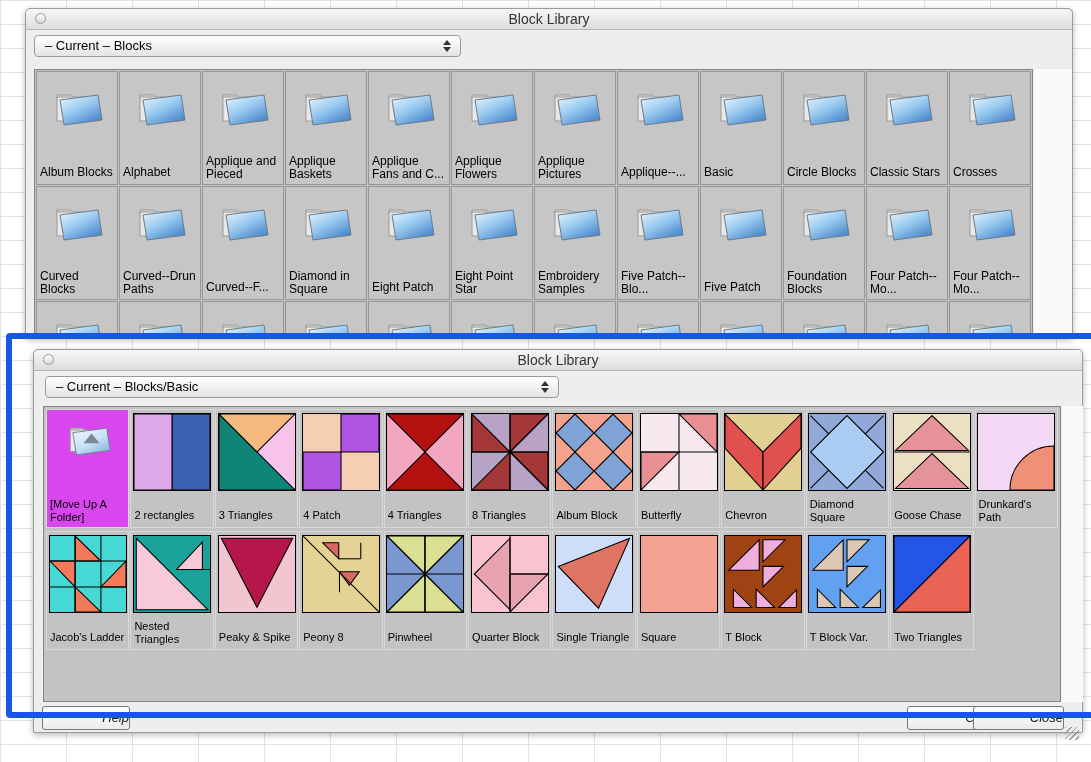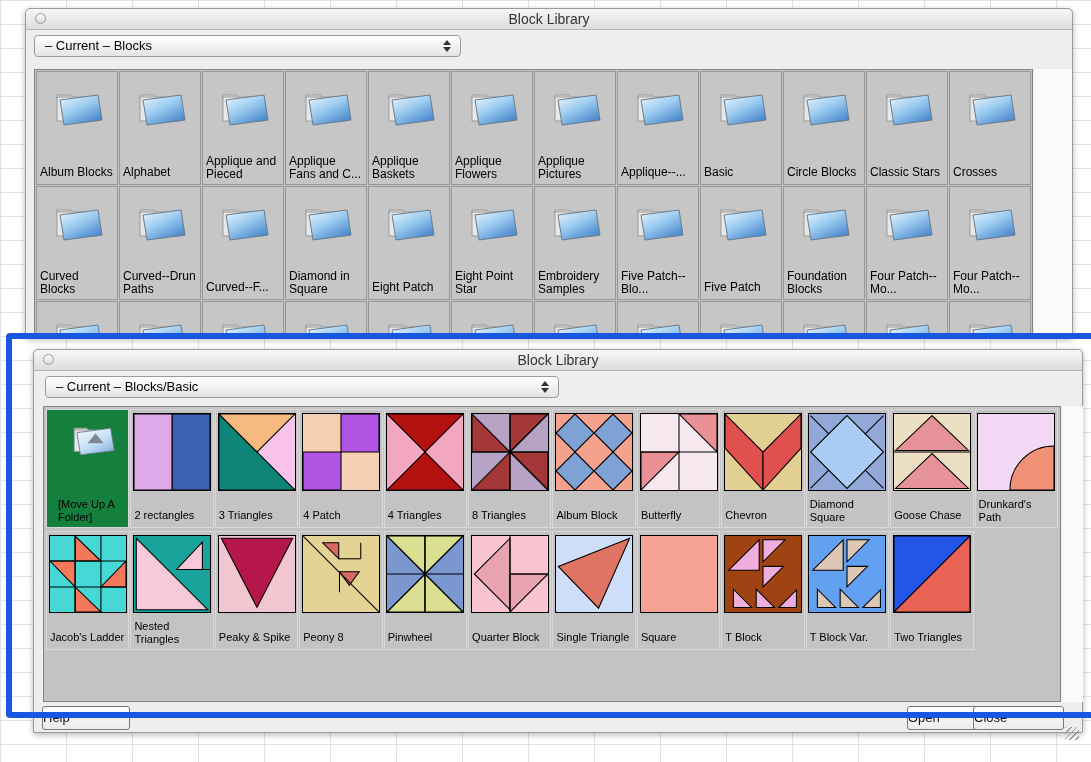--- a/index.html
+++ b/index.html
@@ -56,29 +56,29 @@
     border:1px solid #979797;background:#c6c6c6;display:flex;flex-direction:column;
     overflow:hidden;box-sizing:border-box;
   }
   .fcell svg{margin:12px auto 0;flex:none;}
   .flabel{margin-top:auto;font-size:12px;line-height:13px;padding:2px 3px 3px;color:#000;min-height:15px;}
   .block-grid{display:grid;grid-template-columns:repeat(12,1fr);grid-auto-rows:119px;gap:1px;padding:2px;}
   .bcell{
     border:1px solid #d9d9d9;display:flex;flex-direction:column;align-items:center;
     box-sizing:border-box;overflow:hidden;
   }
-  .bcell.selected{background:#15803d;padding-left:8px;}
+  .bcell.selected{background:#d946ef;}
   .bcell .fold-icon{margin:8px auto 0;}
   .thumb{width:76px;height:76px;border:1px solid #000;margin-top:3px;display:block;flex:none;background:#fff;}
   .blabel{margin-top:auto;align-self:stretch;text-align:left;font-size:11px;line-height:13px;padding:2px 3px 3px;color:#000;min-height:15px;}
   .btn{
     position:absolute;top:356px;height:24px;box-sizing:border-box;
     background:linear-gradient(#ffffff,#ececec);
     border:1px solid #777;border-radius:3px;
-    font-size:13px;color:#111;text-align:left;line-height:21px;
+    font-size:13px;color:#111;text-align:right;line-height:21px;font-style:italic;
   }
   #btn-help{left:8px;width:88px;}
   #btn-open{left:873px;width:91px;}
   #btn-close{left:939px;width:91px;}
   .grip{
     position:absolute;right:3px;bottom:-8px;width:14px;height:13px;
     background:repeating-linear-gradient(135deg,#9a9a9a 0 1px,transparent 1px 4px);
   }
   .annotation{
     position:absolute;left:6px;top:333px;width:1083px;height:373px;
@@ -147,30 +147,30 @@
   </svg>
          <div class="flabel">Applique and Pieced</div>
        </div>
         <div class="fcell">
          <svg class="fold-icon" width="54" height="44" viewBox="0 0 54 44">
     <path d="M7,11 h14 l4,4 H7 Z" fill="#dcdcdc" stroke="#9a9a9a" stroke-width="1"></path>
     <rect x="7" y="13" width="40" height="24" fill="#e8e8e8" stroke="#9a9a9a" stroke-width="1"></rect>
     <polygon points="10,16 48,11 52,36 14,41" fill="url(#foldN)" stroke="#6b7b8a" stroke-width="1"></polygon>
 
   </svg>
+         <div class="flabel">Applique Baskets</div>
+       </div>
+        <div class="fcell">
+         <svg class="fold-icon" width="54" height="44" viewBox="0 0 54 44">
+    <path d="M7,11 h14 l4,4 H7 Z" fill="#dcdcdc" stroke="#9a9a9a" stroke-width="1"></path>
+    <rect x="7" y="13" width="40" height="24" fill="#e8e8e8" stroke="#9a9a9a" stroke-width="1"></rect>
+    <polygon points="10,16 48,11 52,36 14,41" fill="url(#foldN)" stroke="#6b7b8a" stroke-width="1"></polygon>
+
+  </svg>
          <div class="flabel">Applique Fans and C...</div>
-       </div>
-        <div class="fcell">
-         <svg class="fold-icon" width="54" height="44" viewBox="0 0 54 44">
-    <path d="M7,11 h14 l4,4 H7 Z" fill="#dcdcdc" stroke="#9a9a9a" stroke-width="1"></path>
-    <rect x="7" y="13" width="40" height="24" fill="#e8e8e8" stroke="#9a9a9a" stroke-width="1"></rect>
-    <polygon points="10,16 48,11 52,36 14,41" fill="url(#foldN)" stroke="#6b7b8a" stroke-width="1"></polygon>
-
-  </svg>
-         <div class="flabel">Applique Baskets</div>
        </div>
         <div class="fcell">
          <svg class="fold-icon" width="54" height="44" viewBox="0 0 54 44">
     <path d="M7,11 h14 l4,4 H7 Z" fill="#dcdcdc" stroke="#9a9a9a" stroke-width="1"></path>
     <rect x="7" y="13" width="40" height="24" fill="#e8e8e8" stroke="#9a9a9a" stroke-width="1"></rect>
     <polygon points="10,16 48,11 52,36 14,41" fill="url(#foldN)" stroke="#6b7b8a" stroke-width="1"></polygon>
 
   </svg>
          <div class="flabel">Applique Flowers</div>
        </div>

